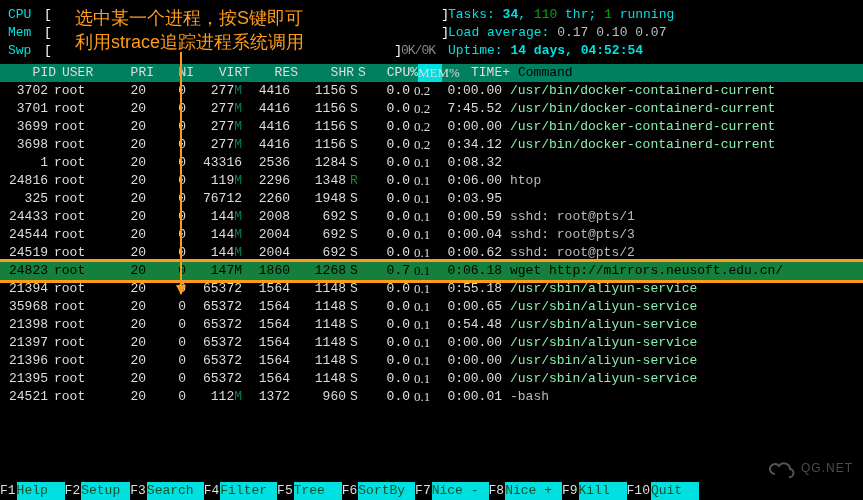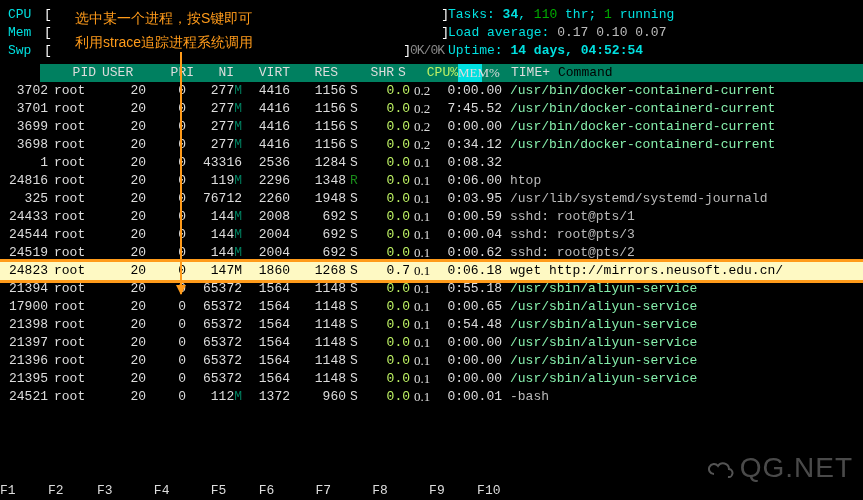--- a/index.html
+++ b/index.html
@@ -22,80 +22,79 @@
   .bar .bkt { color:#fff; }
   .sysinfo { flex:1; }
   .sysinfo .row { height:18px; }
   .lbl { color:#00e0e0; }
   .num { color:#00e0e0; font-weight:bold; }
   .altnum { color:#0a0; }
   .grey { color:#888; }
   .plain { color:#bbb; }
   .annot {
     position:absolute; left:75px; top:6px;
-    color:#ff9b1a; font-size:14px; line-height:24px;
+    color:#ff9b1a; font-size:18px; line-height:24px;
     font-family:"Microsoft YaHei","SimHei",sans-serif;
     pointer-events:none; z-index:30;
   }
   .arrow {
     position:absolute; left:180px; top:52px;
     width:2px; height:242px; background:#ff9b1a;
     z-index:29; pointer-events:none;
   }
   .arrow::after{
     content:""; position:absolute; bottom:-1px; left:-4px;
     border-left:5px solid transparent;
     border-right:5px solid transparent;
     border-top:10px solid #ff9b1a;
   }
   .hdr {
     background:#008060; color:#000;
     display:flex; padding:0 0 0 8px;
     font-weight:normal;
     white-space:pre;
-    margin-left:40px;
   }
   .hdr .selh { background:#00e0e0; }
   .rows { }
   .r {
     display:flex; padding-left:0; white-space:pre; height:18px;
   }
   .pid  { width:48px;  text-align:right; color:#ddd; }
   .user { width:58px;  padding-left:6px; color:#ddd; }
   .pri  { width:40px;  text-align:right; color:#ddd; }
   .ni   { width:40px;  text-align:right; color:#ddd; }
   .virt { width:56px;  text-align:right; color:#ddd; }
   .res  { width:48px;  text-align:right; color:#ddd; }
   .shr  { width:56px;  text-align:right; color:#ddd; }
   .s    { width:16px;  text-align:center; color:#ddd; }
   .sR   { color:#1a8a1a; }
-  .cpu  { width:48px;  text-align:right; color:#bef264; }
+  .cpu  { width:48px;  text-align:right; color:#e5e5e5; }
   .mem  { width:24px;  text-align:center; color:#ddd;font-family:Liberation Serif, serif; }
   .time { width:72px;  text-align:right; padding-right:4px; color:#ddd; }
   .cmd  { flex:1; padding-left:4px; }
   .cmd.dim { color:#86efac; }
   .cmd.norm { color:#bbb; }
   .virt .g, .res .g, .shr .g { color:#008060; }
   .selrow {
-    background:#fef9c3; color:#000 !important;
+    background:#15803d; color:#000 !important;
     outline:3px solid #ff9b1a; position:relative; z-index:5;
   }
   .selrow span { color:#000 !important; }
   .selrow .cmd { color:#000 !important; }
   .fkeys {
     position:absolute; bottom:0; left:0; right:0;
     display:flex; height:18px; font-size:13px;
   }
-  .fkeys .fk { display:flex;flex-direction:column; }
+  .fkeys .fk { display:flex; }
   .fkeys .key { color:#ddd; background:#000; padding:0 1px 0 0;}
   .fkeys .name { background:#00e0e0; color:#14532d; min-width:48px; padding-right:10px;}
   .watermark {
     position:absolute; right:10px; bottom:22px;
     color:#888; font-family:Arial,sans-serif;
-    font-size:28px; opacity:.55; letter-spacing:1px;
+    font-size:12px; opacity:.55; letter-spacing:1px;
     z-index:40; display:flex; align-items:center;
   }
   .watermark svg { margin-right:4px; }
 </style>
 </head>
 <body>
 
 <div class="annot">
   <div>选中某一个进程，按S键即可</div>
   <div>利用strace追踪进程系统调用</div>
@@ -107,21 +106,21 @@
     <div class="meter-row">
       <span class="meter-label">CPU</span>
       <span class="bar"><span class="bkt">[</span><span class="bkt" style="float:right">]</span></span>
     </div>
     <div class="meter-row">
       <span class="meter-label">Mem</span>
       <span class="bar"><span class="bkt">[</span><span class="bkt" style="float:right">]</span></span>
     </div>
     <div class="meter-row">
       <span class="meter-label">Swp</span>
-      <span class="bar"><span class="bkt">[</span><span class="grey" style="float:right;padding-right:4px">0K/0K</span><span class="bkt" style="float:right">]</span></span>
+      <span class="bar"><span class="bkt">[</span><span class="grey" style="float:right;padding-right:13px">0K/0K</span><span class="bkt" style="float:right">]</span></span>
     </div>
   </div>
   <div class="sysinfo">
     <div class="row">
       <span class="lbl">Tasks: </span><span class="num">34</span><span class="lbl">, </span><span class="altnum">110</span><span class="lbl"> thr; </span><span class="altnum">1</span><span class="lbl"> running</span>
     </div>
     <div class="row">
       <span class="lbl">Load average: </span><span class="plain">0.17 0.10 0.07</span>
     </div>
     <div class="row">
@@ -145,27 +144,27 @@
   <span class="cmd">Command</span>
 </div>
 
 <div class="rows" id="rows">
     <div class="r"><span class="pid">3702</span><span class="user">root</span><span class="pri">20</span><span class="ni">0</span><span class="virt"><span>277</span><span class="g">M</span></span><span class="res">4416</span><span class="shr">1156</span><span class="s">S</span><span class="cpu">0.0</span><span class="mem">0.2</span><span class="time">0:00.00</span><span class="cmd dim">/usr/bin/docker-containerd-current</span></div>
     <div class="r"><span class="pid">3701</span><span class="user">root</span><span class="pri">20</span><span class="ni">0</span><span class="virt"><span>277</span><span class="g">M</span></span><span class="res">4416</span><span class="shr">1156</span><span class="s">S</span><span class="cpu">0.0</span><span class="mem">0.2</span><span class="time">7:45.52</span><span class="cmd dim">/usr/bin/docker-containerd-current</span></div>
     <div class="r"><span class="pid">3699</span><span class="user">root</span><span class="pri">20</span><span class="ni">0</span><span class="virt"><span>277</span><span class="g">M</span></span><span class="res">4416</span><span class="shr">1156</span><span class="s">S</span><span class="cpu">0.0</span><span class="mem">0.2</span><span class="time">0:00.00</span><span class="cmd dim">/usr/bin/docker-containerd-current</span></div>
     <div class="r"><span class="pid">3698</span><span class="user">root</span><span class="pri">20</span><span class="ni">0</span><span class="virt"><span>277</span><span class="g">M</span></span><span class="res">4416</span><span class="shr">1156</span><span class="s">S</span><span class="cpu">0.0</span><span class="mem">0.2</span><span class="time">0:34.12</span><span class="cmd dim">/usr/bin/docker-containerd-current</span></div>
     <div class="r"><span class="pid">1</span><span class="user">root</span><span class="pri">20</span><span class="ni">0</span><span class="virt">43316</span><span class="res">2536</span><span class="shr">1284</span><span class="s">S</span><span class="cpu">0.0</span><span class="mem">0.1</span><span class="time">0:08.32</span></div>
     <div class="r"><span class="pid">24816</span><span class="user">root</span><span class="pri">20</span><span class="ni">0</span><span class="virt"><span>119</span><span class="g">M</span></span><span class="res">2296</span><span class="shr">1348</span><span class="s sR">R</span><span class="cpu">0.0</span><span class="mem">0.1</span><span class="time">0:06.00</span><span class="cmd norm">htop</span></div>
-    <div class="r"><span class="pid">325</span><span class="user">root</span><span class="pri">20</span><span class="ni">0</span><span class="virt">76712</span><span class="res">2260</span><span class="shr">1948</span><span class="s">S</span><span class="cpu">0.0</span><span class="mem">0.1</span><span class="time">0:03.95</span><span class="cmd norm">/usr/lib/systemd/systemd-journald</span></div>
+    <div class="r"><span class="pid">325</span><span class="user">root</span><span class="pri">20</span><span class="ni">0</span><span class="virt">76712</span><span class="res">2260</span><span class="shr">1948</span><span class="s">S</span><span class="cpu">0.0</span><span class="mem">0.1</span><span class="time">0:03.95</span></div>
     <div class="r"><span class="pid">24433</span><span class="user">root</span><span class="pri">20</span><span class="ni">0</span><span class="virt"><span>144</span><span class="g">M</span></span><span class="res">2008</span><span class="shr">692</span><span class="s">S</span><span class="cpu">0.0</span><span class="mem">0.1</span><span class="time">0:00.59</span><span class="cmd norm">sshd: root@pts/1</span></div>
     <div class="r"><span class="pid">24544</span><span class="user">root</span><span class="pri">20</span><span class="ni">0</span><span class="virt"><span>144</span><span class="g">M</span></span><span class="res">2004</span><span class="shr">692</span><span class="s">S</span><span class="cpu">0.0</span><span class="mem">0.1</span><span class="time">0:00.04</span><span class="cmd norm">sshd: root@pts/3</span></div>
     <div class="r"><span class="pid">24519</span><span class="user">root</span><span class="pri">20</span><span class="ni">0</span><span class="virt"><span>144</span><span class="g">M</span></span><span class="res">2004</span><span class="shr">692</span><span class="s">S</span><span class="cpu">0.0</span><span class="mem">0.1</span><span class="time">0:00.62</span><span class="cmd norm">sshd: root@pts/2</span></div>
     <div class="r selrow"><span class="pid">24823</span><span class="user">root</span><span class="pri">20</span><span class="ni">0</span><span class="virt"><span>147</span><span class="g">M</span></span><span class="res">1860</span><span class="shr">1268</span><span class="s">S</span><span class="cpu">0.7</span><span class="mem">0.1</span><span class="time">0:06.18</span><span class="cmd norm">wget http://mirrors.neusoft.edu.cn/</span></div>
     <div class="r"><span class="pid">21394</span><span class="user">root</span><span class="pri">20</span><span class="ni">0</span><span class="virt">65372</span><span class="res">1564</span><span class="shr">1148</span><span class="s">S</span><span class="cpu">0.0</span><span class="mem">0.1</span><span class="time">0:55.18</span><span class="cmd dim">/usr/sbin/aliyun-service</span></div>
-    <div class="r"><span class="pid">17900</span><span class="user">root</span><span class="pri">20</span><span class="ni">0</span><span class="virt">65372</span><span class="res">1564</span><span class="shr">1148</span><span class="s">S</span><span class="cpu">0.0</span><span class="mem">0.1</span><span class="time">0:00.65</span><span class="cmd dim">/usr/sbin/aliyun-service</span></div>
+    <div class="r"><span class="pid">35968</span><span class="user">root</span><span class="pri">20</span><span class="ni">0</span><span class="virt">65372</span><span class="res">1564</span><span class="shr">1148</span><span class="s">S</span><span class="cpu">0.0</span><span class="mem">0.1</span><span class="time">0:00.65</span><span class="cmd dim">/usr/sbin/aliyun-service</span></div>
     <div class="r"><span class="pid">21398</span><span class="user">root</span><span class="pri">20</span><span class="ni">0</span><span class="virt">65372</span><span class="res">1564</span><span class="shr">1148</span><span class="s">S</span><span class="cpu">0.0</span><span class="mem">0.1</span><span class="time">0:54.48</span><span class="cmd dim">/usr/sbin/aliyun-service</span></div>
     <div class="r"><span class="pid">21397</span><span class="user">root</span><span class="pri">20</span><span class="ni">0</span><span class="virt">65372</span><span class="res">1564</span><span class="shr">1148</span><span class="s">S</span><span class="cpu">0.0</span><span class="mem">0.1</span><span class="time">0:00.00</span><span class="cmd dim">/usr/sbin/aliyun-service</span></div>
     <div class="r"><span class="pid">21396</span><span class="user">root</span><span class="pri">20</span><span class="ni">0</span><span class="virt">65372</span><span class="res">1564</span><span class="shr">1148</span><span class="s">S</span><span class="cpu">0.0</span><span class="mem">0.1</span><span class="time">0:00.00</span><span class="cmd dim">/usr/sbin/aliyun-service</span></div>
     <div class="r"><span class="pid">21395</span><span class="user">root</span><span class="pri">20</span><span class="ni">0</span><span class="virt">65372</span><span class="res">1564</span><span class="shr">1148</span><span class="s">S</span><span class="cpu">0.0</span><span class="mem">0.1</span><span class="time">0:00.00</span><span class="cmd dim">/usr/sbin/aliyun-service</span></div>
     <div class="r"><span class="pid">24521</span><span class="user">root</span><span class="pri">20</span><span class="ni">0</span><span class="virt"><span>112</span><span class="g">M</span></span><span class="res">1372</span><span class="shr">960</span><span class="s">S</span><span class="cpu">0.0</span><span class="mem">0.1</span><span class="time">0:00.01</span><span class="cmd norm">-bash</span></div>
   </div>
 
 <div class="fkeys" id="fkeys">
     <span class="fk">
       <span class="key">F1</span>

